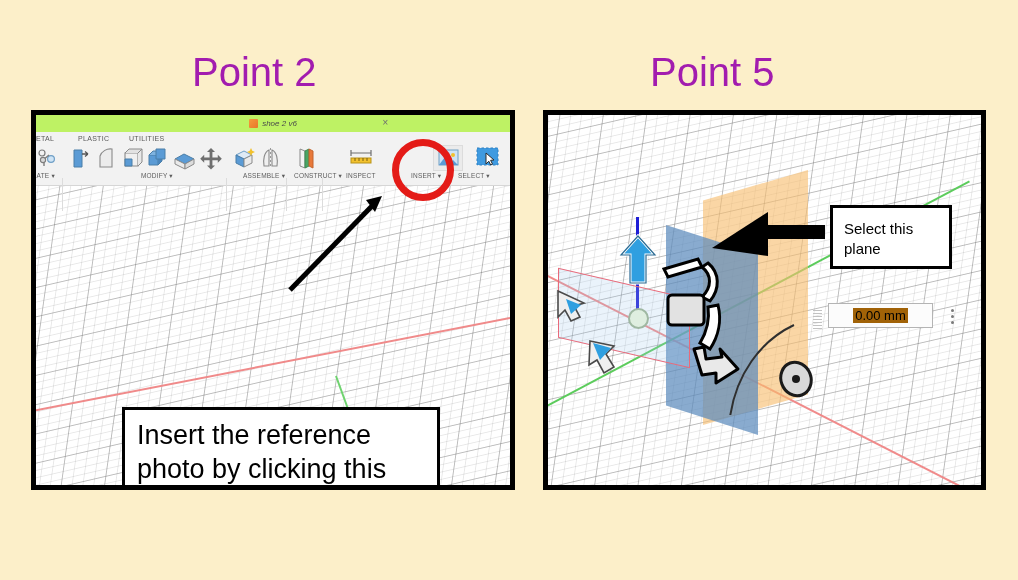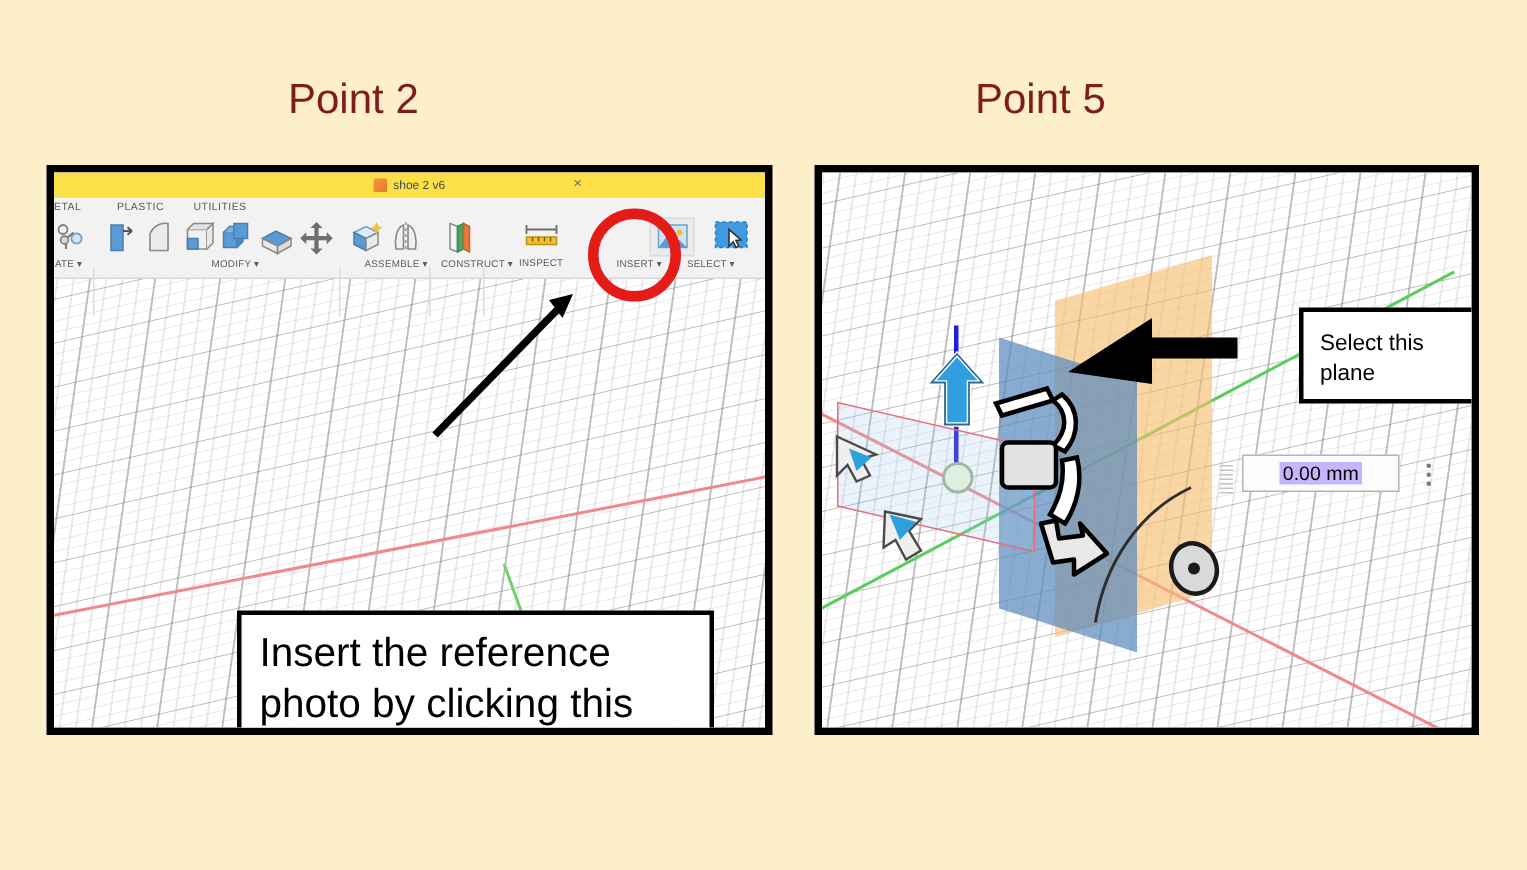--- a/index.html
+++ b/index.html
@@ -5,22 +5,22 @@
   html,body{margin:0;padding:0;}
   body{
     width:1018px;height:580px;
     background:#fcefc9;
     font-family:"Liberation Sans", sans-serif;
     overflow:hidden;
     position:relative;
   }
   .panel-title{
     position:absolute;
-    font-size:28px;
-    color:#7f1d1d;
+    font-size:40px;
+    color:#a21caf;
     font-weight:400;
     letter-spacing:0px;
     white-space:nowrap;
   }
   #title-left{left:192px;top:50px;}
   #title-right{left:650px;top:50px;}
 
   
   .screenshot-frame{
     position:absolute;
@@ -59,22 +59,22 @@
 
   
   .ribbon{
     position:absolute;left:0;right:0;top:0;
     height:70px;
     background:#f2f2f2;
     border-bottom:1px solid #d6d6d6;
   }
   .titlebar{
     position:absolute;left:0;top:0;height:17px;width:100%;
-    background:#fde047;
-    display:flex;align-items:center;justify-content:center;
+    background:#bef264;
+    display:flex;align-items:center;justify-content:center;font-style:italic;
   }
   .titlebar .tb-inner{display:flex;align-items:center;gap:4px;}
   .tb-cube{
     width:9px;height:9px;border-radius:1px;
     background:linear-gradient(135deg,#f59b3c 0%,#e8762a 100%);
   }
   .tb-text{font-size:8px;color:#4a4a4a;}
   .tb-close{
     position:absolute;right:122px;top:1px;
     font-size:10px;color:#6f6f6f;line-height:14px;
@@ -99,21 +99,20 @@
     position:absolute;top:32px;width:1px;height:33px;background:#dcdcdc;
   }
 
   
   .callout{
     position:absolute;
     background:#fff;
     border:3px solid #000;
     box-sizing:border-box;
     color:#000;
-    margin-left:36px;
   }
   #callout-left{
     left:86px;top:292px;width:318px;height:126px;
     font-size:27px;line-height:34px;
     padding:8px 0 0 12px;
   }
   #callout-right{
     left:825px;top:200px;width:122px;height:64px;
     font-size:15px;line-height:20px;
     padding:11px 0 0 11px;
@@ -142,21 +141,21 @@
     background:rgba(91,139,188,.72);
   }
   .val-field{
     position:absolute;
     background:#fcfcfc;
     border:1px solid #b4b4b4;
     box-sizing:border-box;
     display:flex;align-items:center;justify-content:center;
     font-size:13px;
   }
-  .val-hl{background:#c4b5fd;padding:0 2px;}
+  .val-hl{background:#a16207;padding:0 2px;}
   .dots{
     position:absolute;display:flex;flex-direction:column;
     gap:3px;align-items:center;justify-content:center;
   }
   .dots i{width:3px;height:3px;border-radius:50%;background:#7a7a7a;display:block;}
   .grip{
     position:absolute;display:flex;flex-direction:column;gap:2px;
   }
   .grip i{width:9px;height:1px;background:#c2c2c2;display:block;}
 </style>

